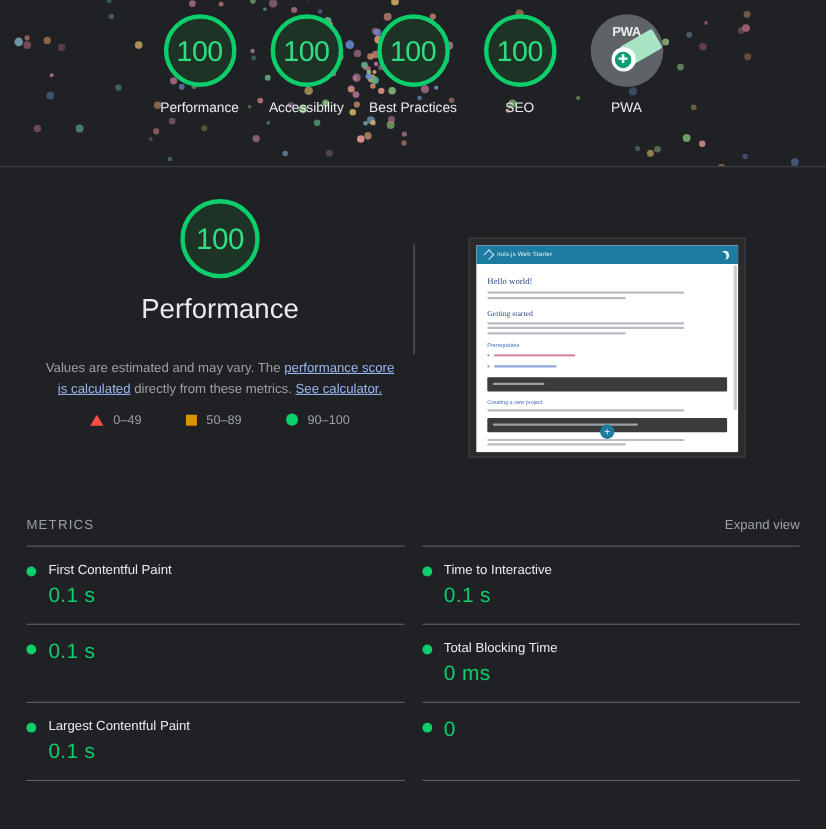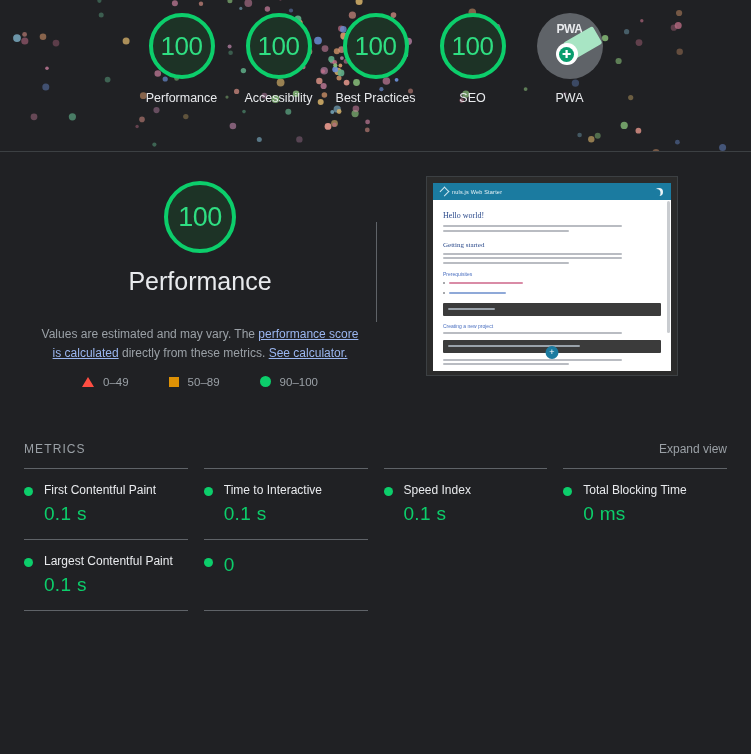--- a/index.html
+++ b/index.html
@@ -205,20 +205,21 @@
     margin: 46px 0 0 0;
     height: 100px;
   }
 
   
   .thumb-col {
     flex: 1;
     display: flex;
     justify-content: center;
     padding-top: 0px;
+    margin-top: 40px;
   }
   .thumb-frame {
     width: 252px;
     height: 200px;
     background: #2b2b2b;
     border: 1px solid #3c4043;
     padding: 6px 6px 4px 6px;
     position: relative;
     overflow: hidden;
   }
@@ -313,21 +314,21 @@
     letter-spacing: 1.1px;
     color: #9aa0a6;
   }
   .expand-view {
     font-size: 12px;
     color: #9aa0a6;
     cursor: pointer;
   }
   .metrics-grid {
     display: grid;
-    grid-template-columns: 1fr 1fr 1fr 1fr;
+    grid-template-columns: 1fr 1fr;
     column-gap: 16px;
   }
   .metric {
     border-top: 1px solid #5f6368;
     padding: 14px 0 14px 20px;
     position: relative;
   }
   .metric-dot {
     position: absolute;
     left: 0; top: 18px;
@@ -652,21 +653,20 @@
       </div>
 
       <div class="metric">
         <span class="metric-dot"></span>
         <div class="metric-name">Time to Interactive</div>
         <div class="metric-value">0.1 s</div>
       </div>
 
       <div class="metric">
         <span class="metric-dot"></span>
-        <div class="metric-name">Speed Index</div>
         <div class="metric-value">0.1 s</div>
       </div>
 
       <div class="metric">
         <span class="metric-dot"></span>
         <div class="metric-name">Total Blocking Time</div>
         <div class="metric-value">0 ms</div>
       </div>
 
       <div class="metric">

